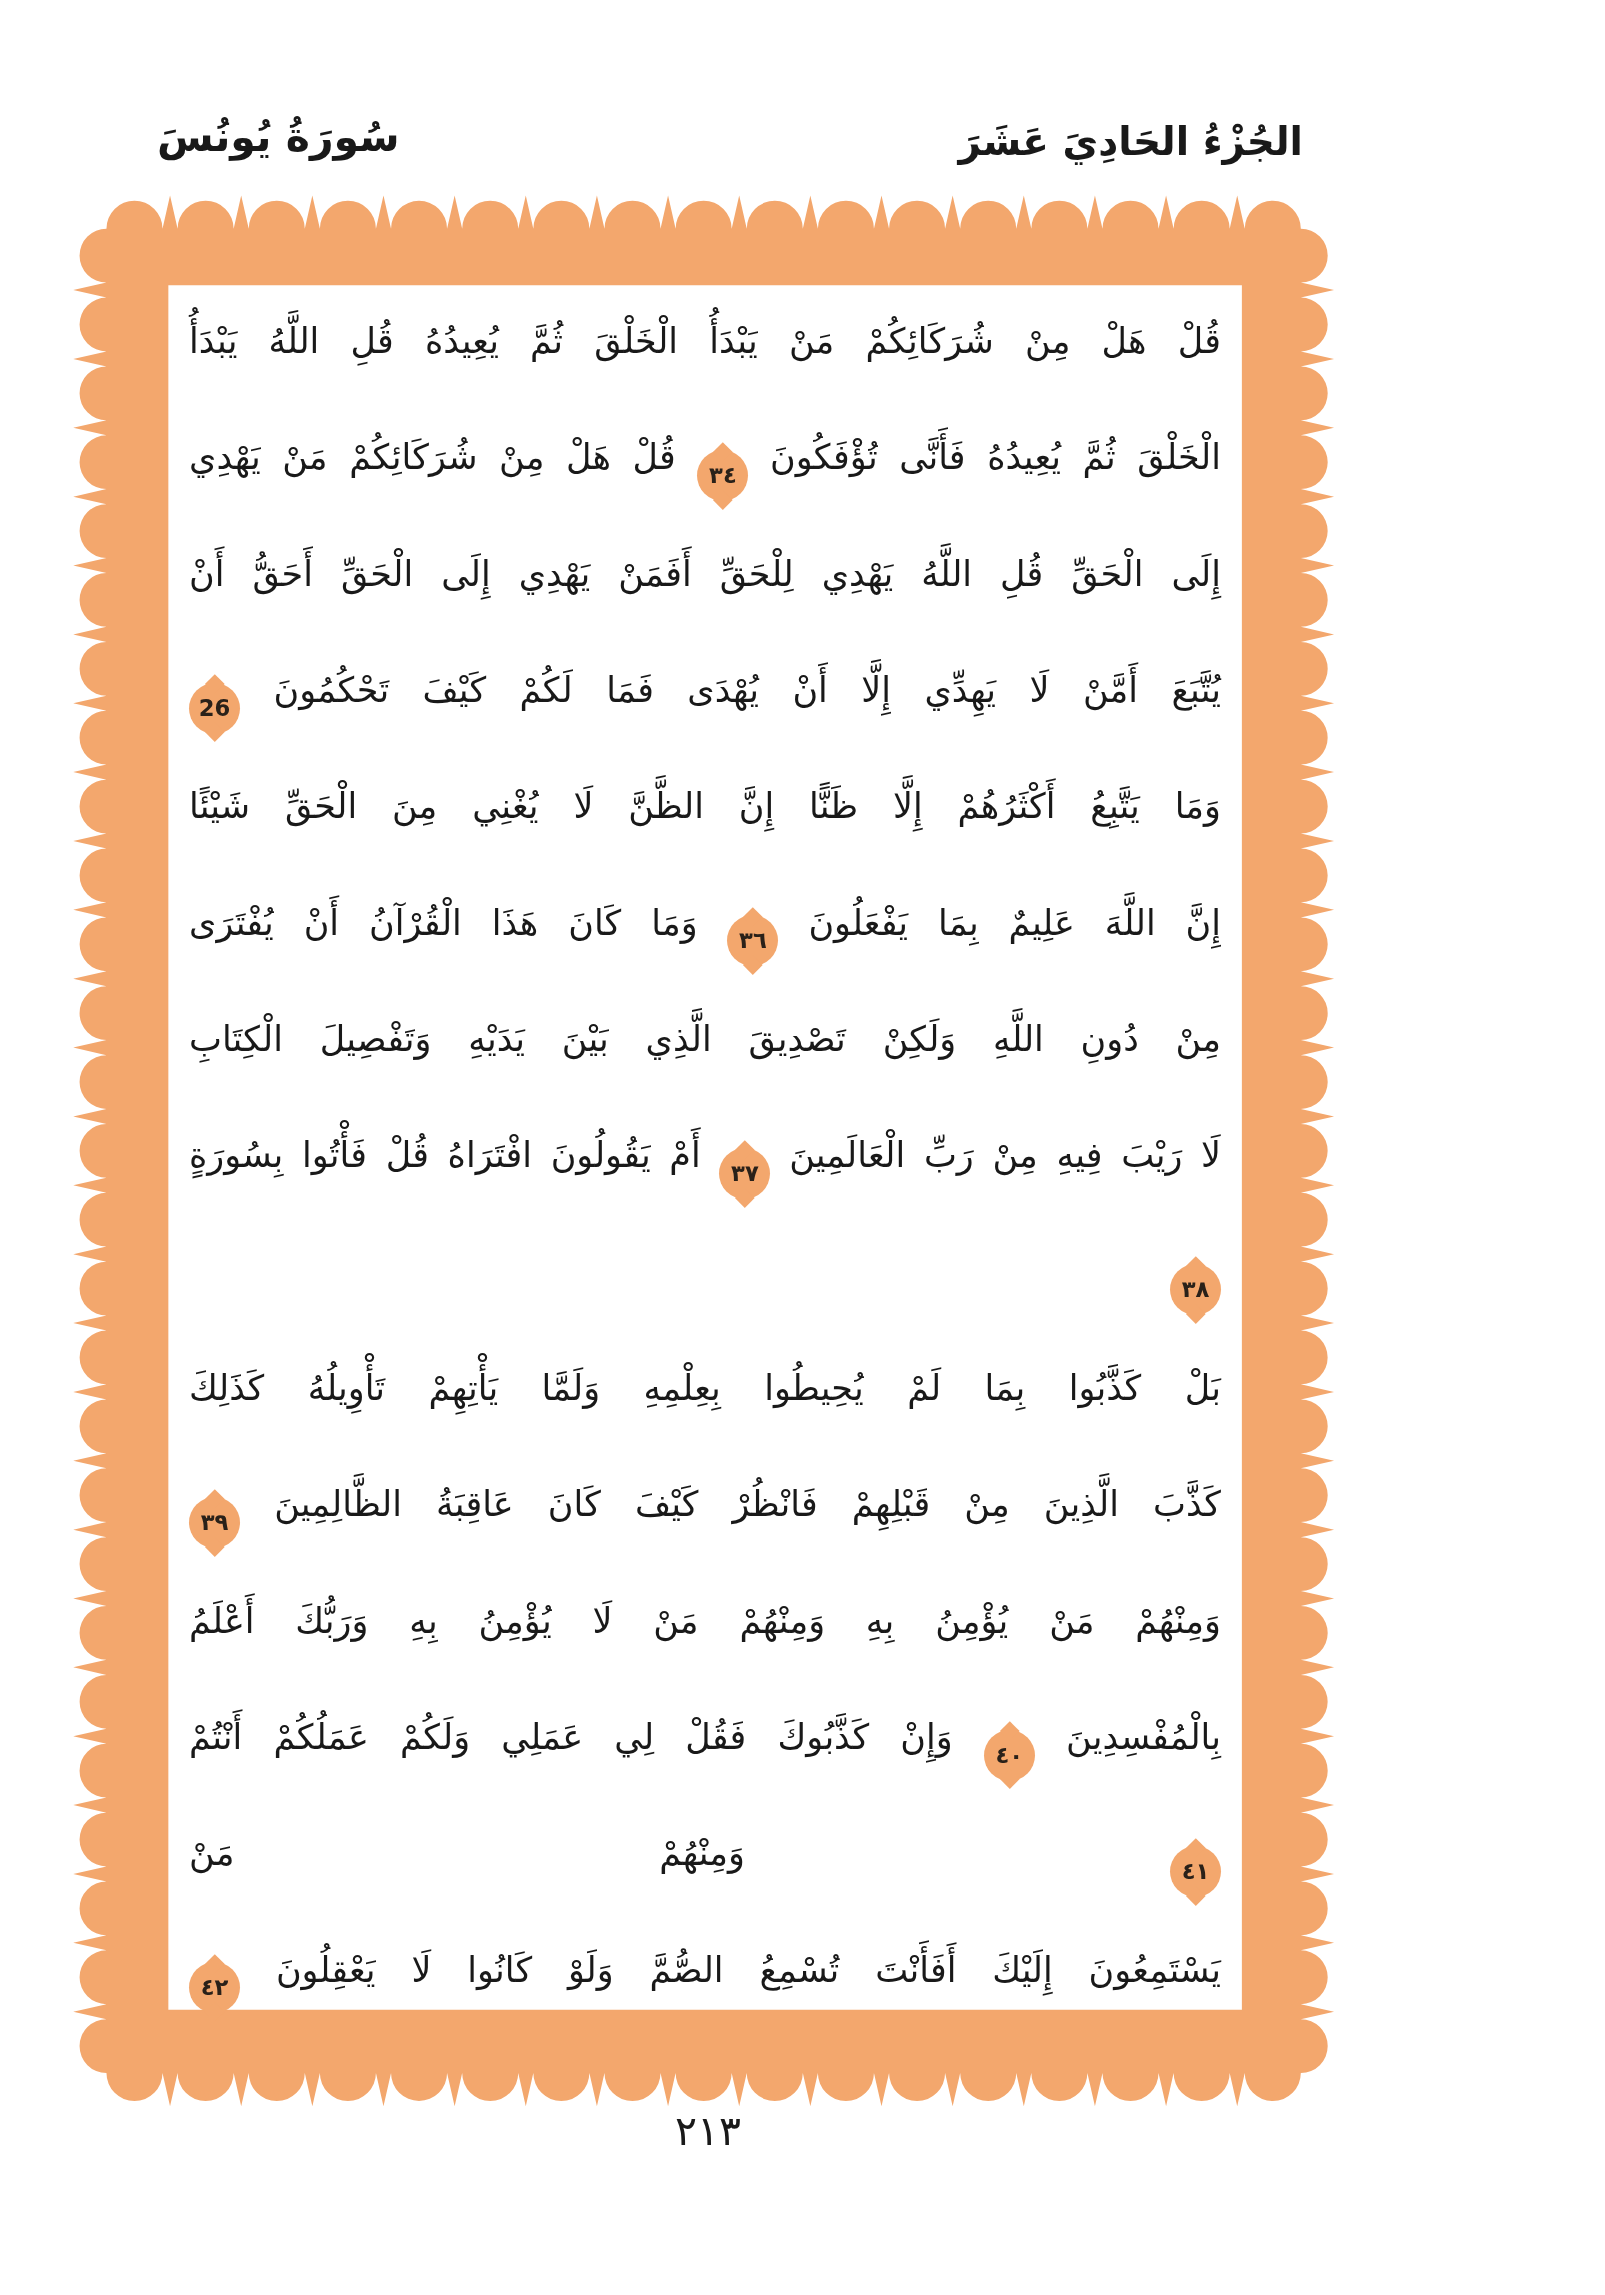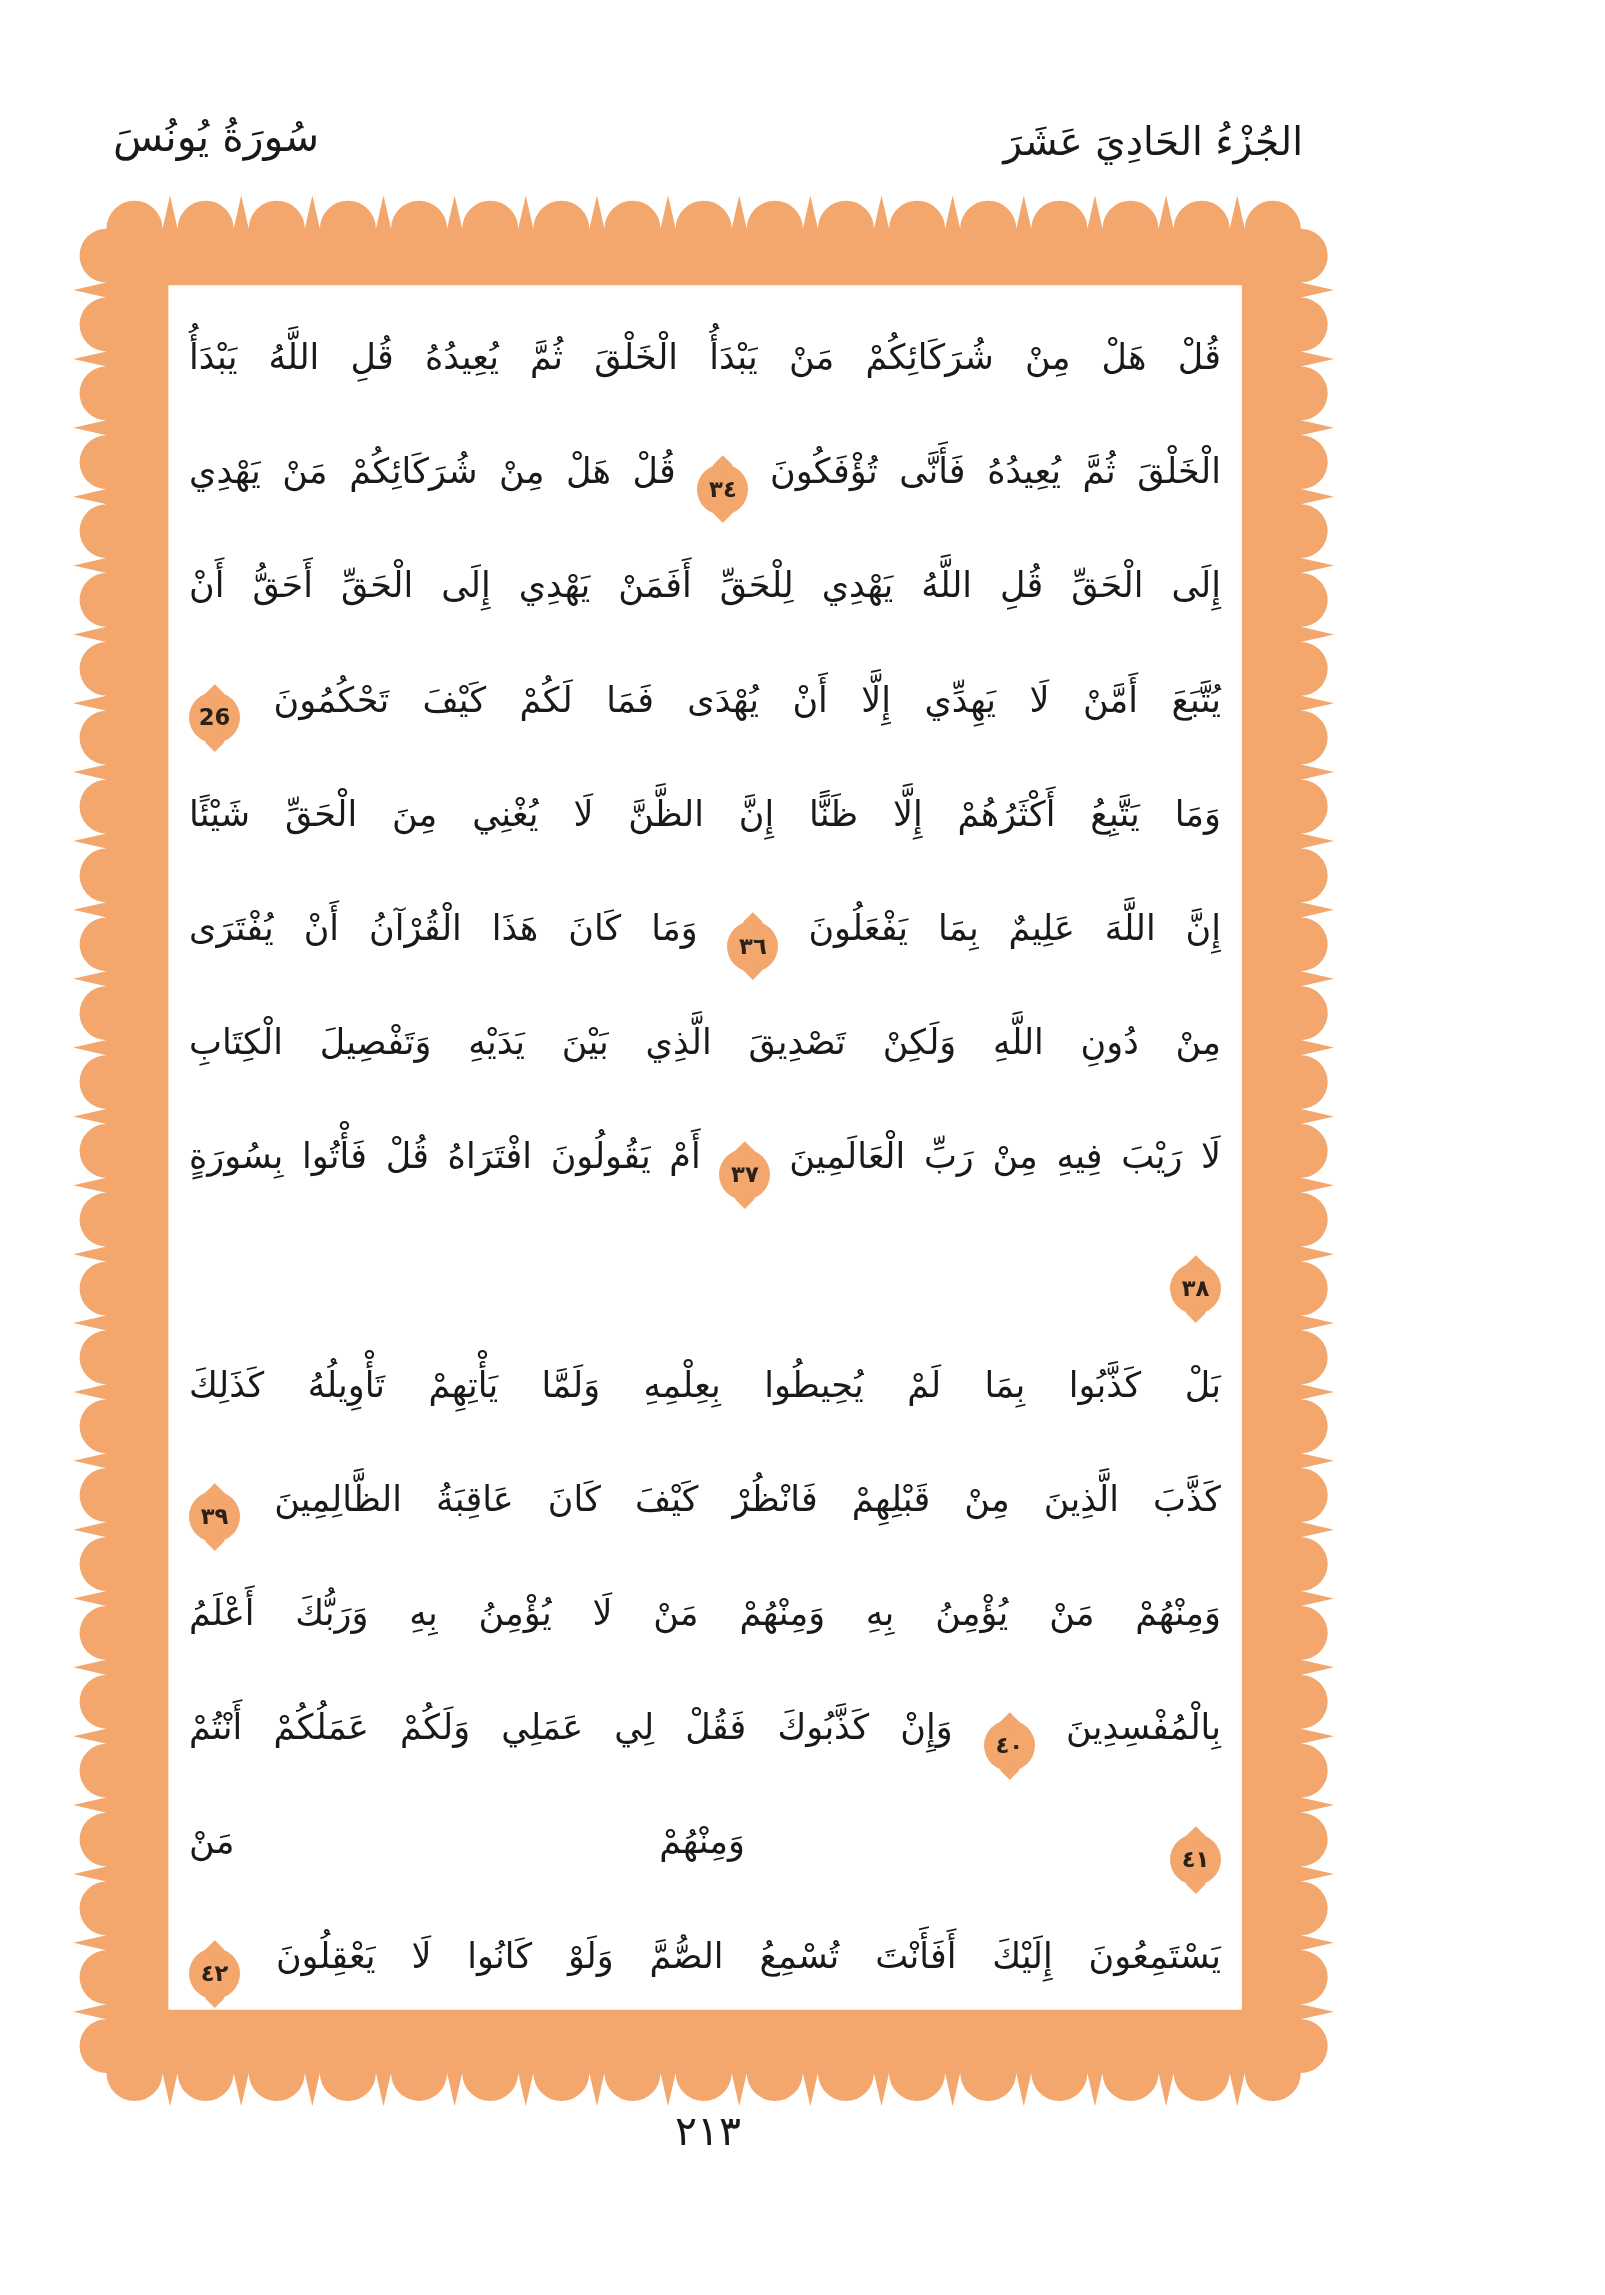--- a/index.html
+++ b/index.html
@@ -5,29 +5,29 @@
   html,body{margin:0;padding:0}
   body{
     width:1605px;height:2295px;position:relative;overflow:hidden;
     background:var(--page_bg,#ffffff);
     font-family:"DejaVu Sans",sans-serif;
   }
   .frame-svg{position:absolute;left:0;top:0;width:1605px;height:2295px;pointer-events:none}
   .frame-svg path{fill:var(--frame_orange,#f3a76d);fill-rule:evenodd}
 
   .hdr{
-    position:absolute;color:var(--ink,#191919);font-weight:normal;white-space:nowrap;
-    direction:rtl;letter-spacing:0;
+    position:absolute;color:var(--ink,#191919);font-weight:bold;white-space:nowrap;
+    direction:rtl;letter-spacing:0;margin-left:44px;
   }
   .hdr-juz{top:119px;right:302px;font-size:39px}
   .hdr-surah{top:113px;left:113px;font-size:41px}
 
   .text-area{
     position:absolute;left:168px;top:285px;width:1074px;height:1745px;
-    padding:16px 21px;box-sizing:border-box;direction:rtl;
+    padding:0 21px;box-sizing:border-box;direction:rtl;
   }
   .quran-line{
     height:calc(100% / 15);
     line-height:113px;
     font-size:35px;
     color:var(--ink,#191919);
     text-align:justify;
     text-align-last:justify;
     overflow:visible;
     white-space:normal;

